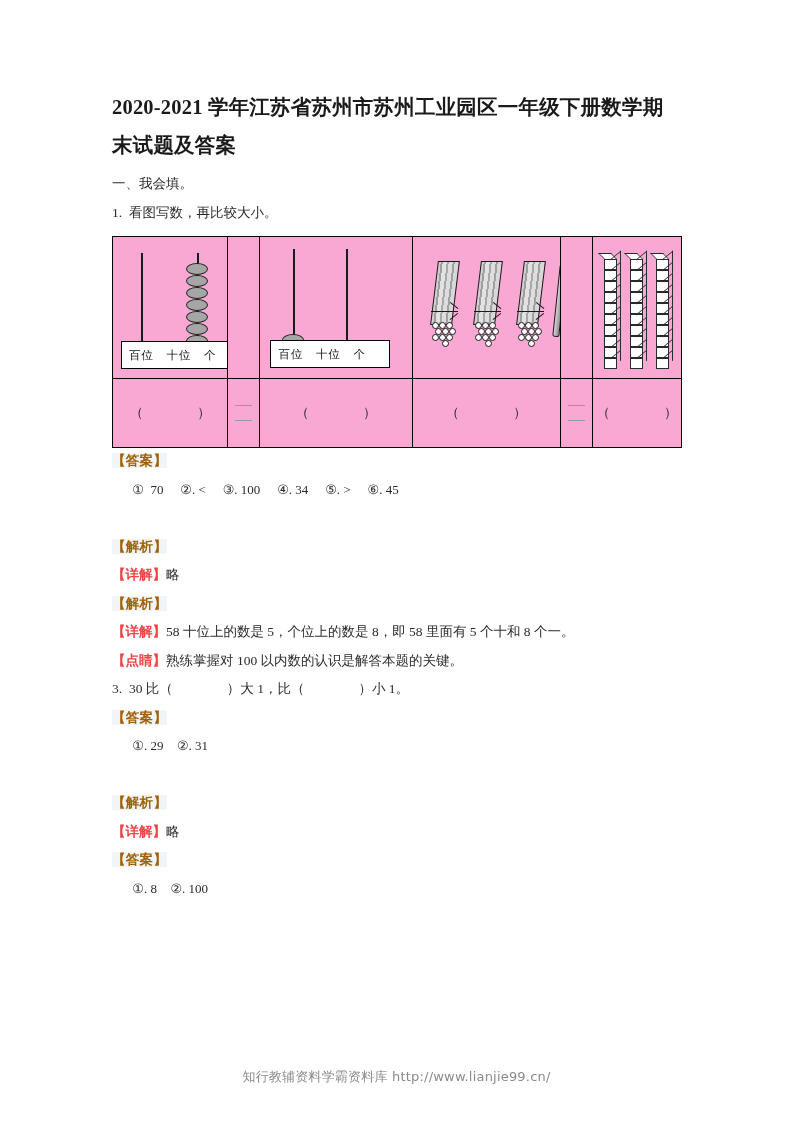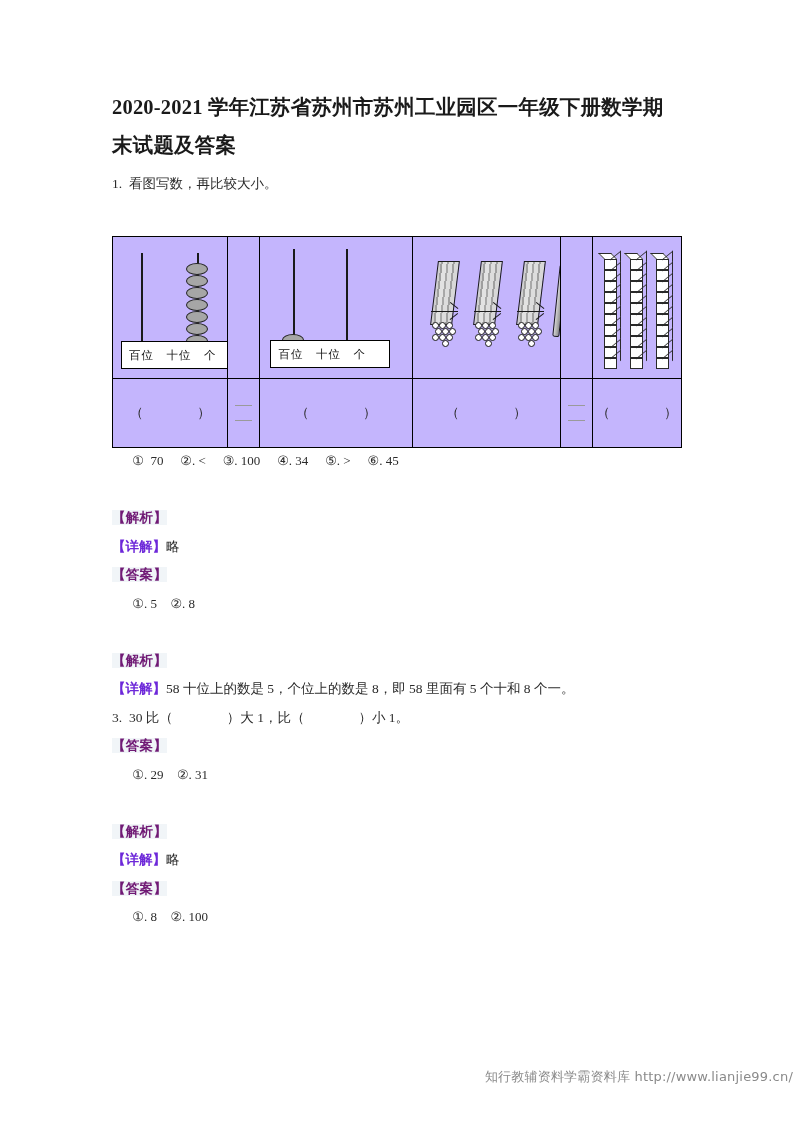--- a/index.html
+++ b/index.html
@@ -39,27 +39,27 @@
 
   .para {
     font-size: 13.5px;
     line-height: 28.5px;
     margin: 0;
     color: #2b2b2b;
     white-space: pre-wrap;
   }
 
   .tag {
-    color: #701a75;
+    color: #a16207;
     background: #f1f5f8;
     font-weight: bold;
     letter-spacing: 0.3px;
   }
   .tag-dark {
-    color: #6d28d9;
+    color: #ef4444;
     font-weight: bold;
   }
 
   .ansrow {
     font-size: 13.5px;
     line-height: 28.5px;
     display: block;
     white-space: pre;
   }
   .ansrow .items { margin-left: 26px; }
@@ -69,21 +69,21 @@
   .fig-table {
     position: absolute;
     left: 112px;
     top: 236px;
     width: 570px;
     height: 212px;
     border: 1.6px solid #000;
     box-sizing: border-box;
     display: flex;
     flex-direction: column;
-    background: #c4b5fd;
+    background: #f9a8d4;
   }
   .fig-row {
     display: flex;
     box-sizing: border-box;
   }
   .fig-row.top { height: 142px; border-bottom: 1.2px solid #000; }
   .fig-row.bot { height: 68px; }
   .fig-cell {
     box-sizing: border-box;
     border-right: 1.2px solid #000;
@@ -236,59 +236,58 @@
     transform: skewX(45deg);
     transform-origin: bottom left;
   }
 
   
   .footer {
     position: absolute;
     left: 0;
     top: 1068px;
     width: 793px;
-    text-align: right;
+    text-align: center;
     font-size: 13px;
     color: #8a8a8a;
     font-family: "DejaVu Sans", "Liberation Sans", sans-serif;
     letter-spacing: 0.2px;
   }
 </style>
 </head>
 <body>
 
 <div class="page">
 
   <div class="content">
 
     <h1 class="doc-title">2020-2021 学年江苏省苏州市苏州工业园区一年级下册数学期末试题及答案</h1>
 
+    <p class="para">一、我会填。</p>
 
     <p class="para"><span>1.</span>&nbsp; <span>看图写数，再比较大小。</span></p>
 
     <div style="height:220px"></div>
 
     <p class="para ansrow"><span class="tag">【答案】</span><span class="items">
       <span class="circnum">①  70</span>&nbsp;&nbsp;&nbsp;&nbsp;&nbsp;<span class="circnum">②. &lt;</span>&nbsp;&nbsp;&nbsp;&nbsp;&nbsp;<span class="circnum">③. 100</span>&nbsp;&nbsp;&nbsp;&nbsp;&nbsp;<span class="circnum">④. 34</span>&nbsp;&nbsp;&nbsp;&nbsp;&nbsp;<span class="circnum">⑤. &gt;</span>&nbsp;&nbsp;&nbsp;&nbsp;&nbsp;<span class="circnum">⑥. 45</span>
     </span></p>
 
     <p class="para"><span class="tag">【解析】</span></p>
 
     <p class="para"><span class="tag-dark">【详解】</span><span>略</span></p>
 
 
-    <p class="para ansrow"><span class="tag">【答案】</span><span class="items">
-      <span class="circnum">①. 5</span>&nbsp;&nbsp;&nbsp;&nbsp;<span class="circnum">②. 8</span>
-    </span></p>
 
     <p class="para"><span class="tag">【解析】</span></p>
 
 
     <p class="para"><span class="tag-dark">【详解】</span><span>58 十位上的数是 5，个位上的数是 8，即 58 里面有 5 个十和 8 个一。</span></p>
 
+    <p class="para"><span class="tag-dark">【点睛】</span><span>熟练掌握对 100 以内数的认识是解答本题的关键。</span></p>
 
     <p class="para"><span>3.</span>&nbsp; <span>30 比（　　　　）大 1，比（　　　　）小 1。</span></p>
 
     <p class="para ansrow"><span class="tag">【答案】</span><span class="items">
       <span class="circnum">①. 29</span>&nbsp;&nbsp;&nbsp;&nbsp;<span class="circnum">②. 31</span>
     </span></p>
 
     <p class="para"><span class="tag">【解析】</span></p>
 
     <p class="para"><span class="tag-dark">【详解】</span><span>略</span></p>

